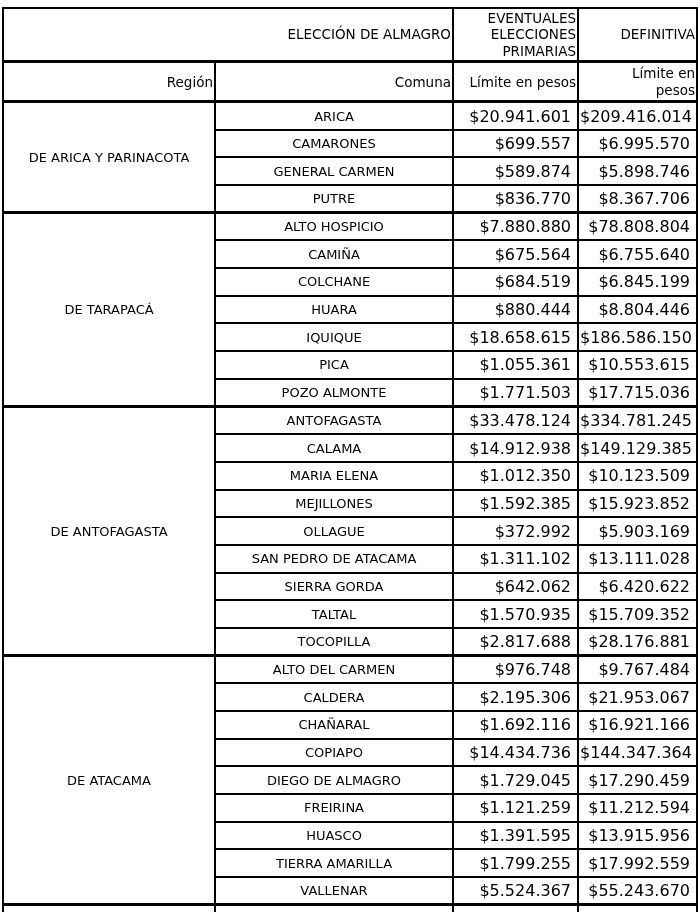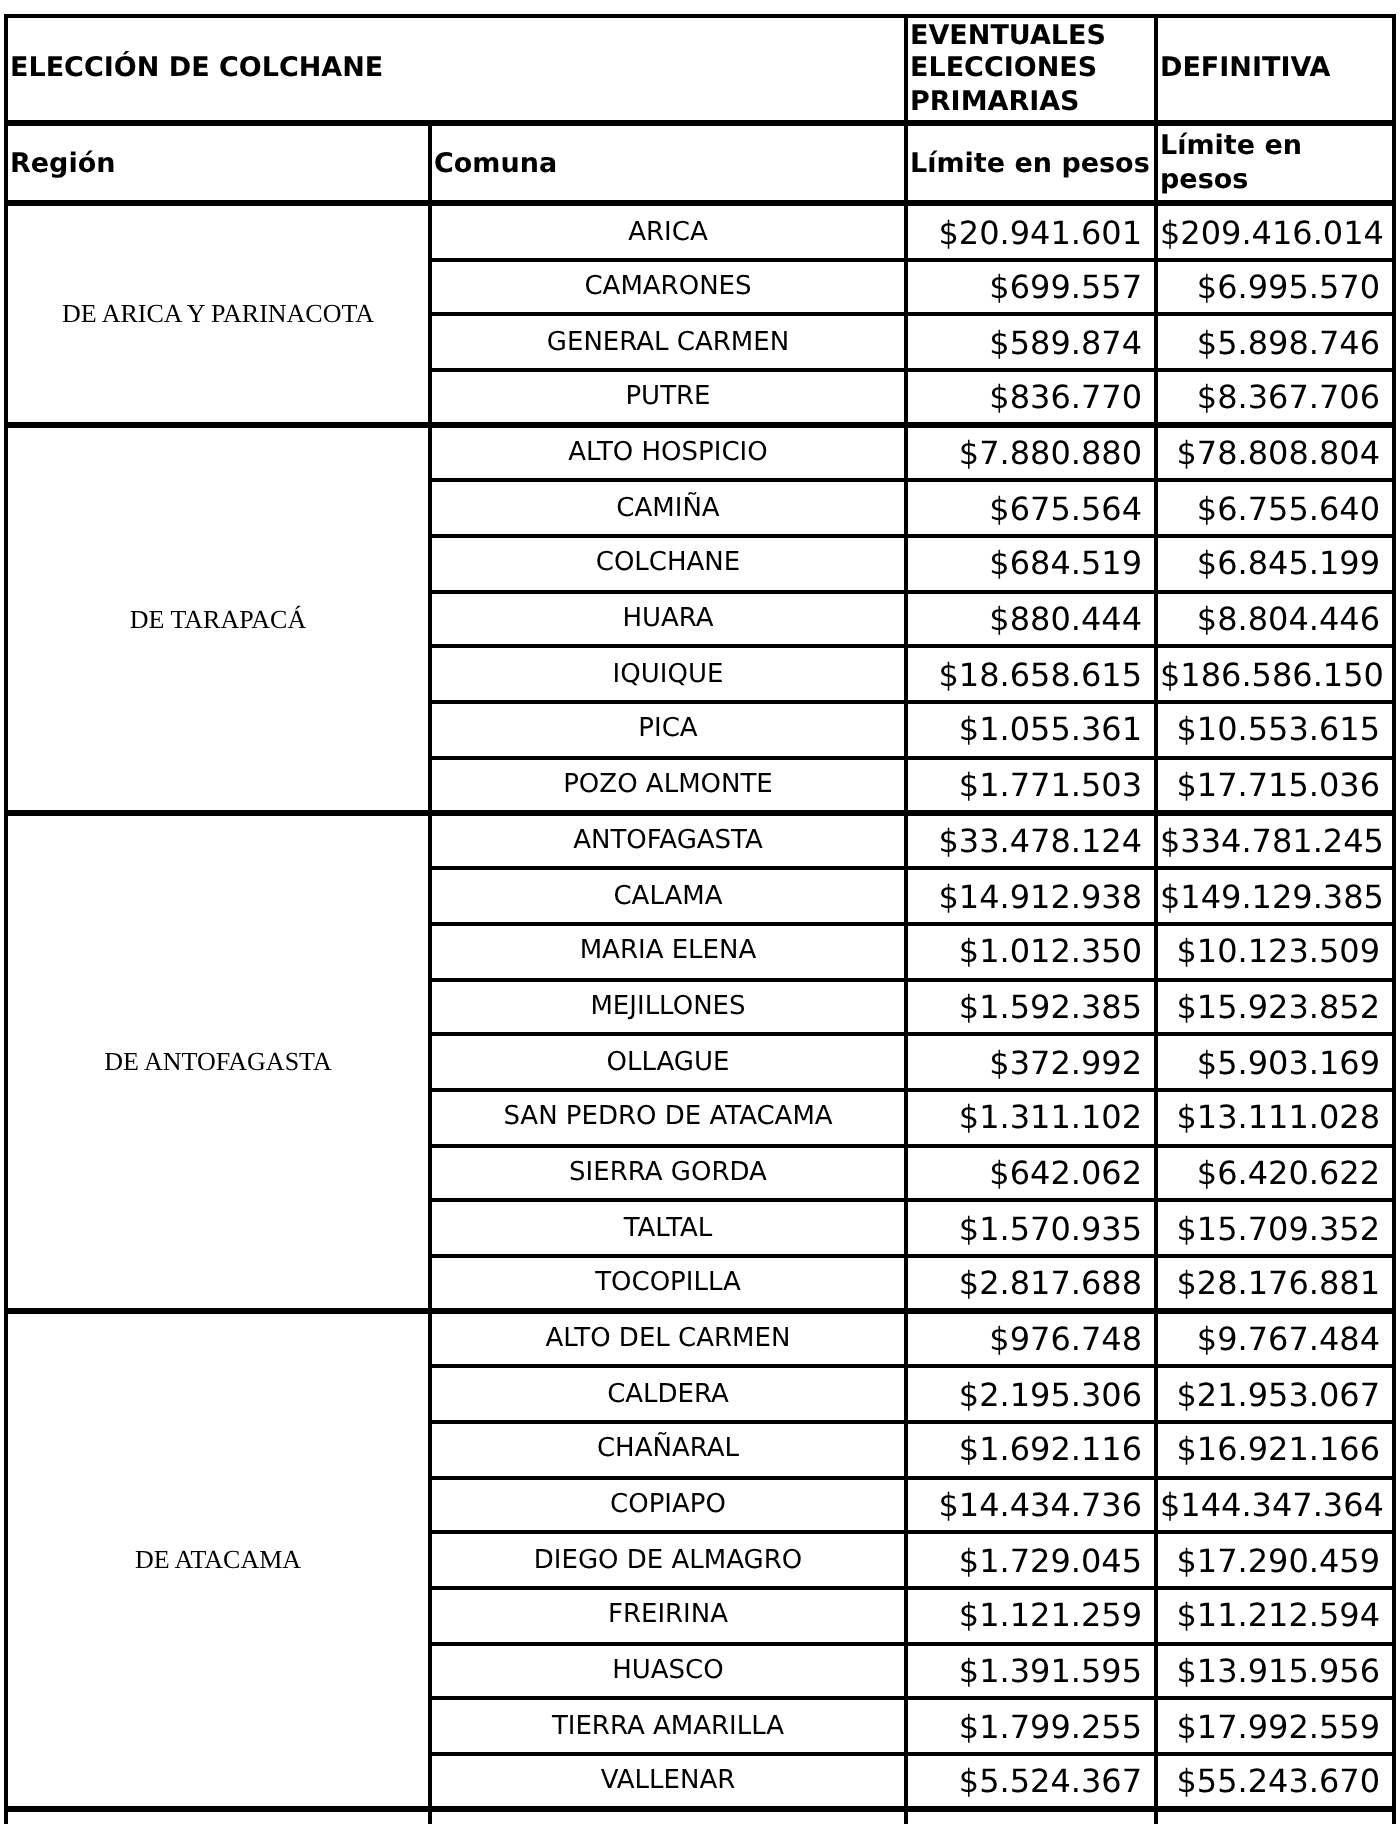--- a/index.html
+++ b/index.html
@@ -21,41 +21,40 @@
   table.limits td {
     border: 2px solid #000000;
     vertical-align: middle;
     overflow: hidden;
     white-space: nowrap;
   }
   
   tr.header-main { height: 53px; }
   tr.header-sub  { height: 40px; }
   tr.header-main td, tr.header-sub td {
-    font-weight: bold;
+    font-weight: normal;
     font-size: 13.5px;
-    text-align: left;
+    text-align: right;
     line-height: 1.22;
     white-space: normal;
   }
   tr.header-sub td { border-top: 3px solid #000000; }
   
   .narrow-wrap {
     display: inline-block;
     max-width: 78px;
     white-space: normal;
   }
   
   tr.data-row { height: 27.7px; }
   tr.group-start td { border-top: 3px solid #000000; margin-left: 20px; }
   td.region-cell {
     font-size: 13px;
     text-align: center;
     white-space: normal;
-    font-family: Liberation Serif, serif;
   }
   td.comuna-cell {
     font-size: 13px;
     text-align: center;
   }
   td.amount-cell {
     font-size: 16px;
     text-align: right;
     padding-right: 6px;
   }
@@ -68,21 +67,21 @@
 
 <table class="limits">
   <colgroup>
     <col style="width:212px">
     <col style="width:238px">
     <col style="width:125px">
     <col style="width:119px">
   </colgroup>
   <tbody>
     <tr class="header-main">
-      <td colspan="2">ELECCIÓN DE COLCHANE</td>
+      <td colspan="2">ELECCIÓN DE ALMAGRO</td>
       <td>EVENTUALES ELECCIONES PRIMARIAS</td>
       <td>DEFINITIVA</td>
     </tr>
     <tr class="header-sub">
       <td>Región</td>
       <td>Comuna</td>
       <td>Límite en pesos</td>
       <td><span class="narrow-wrap">Límite en pesos</span></td>
     </tr>
 

